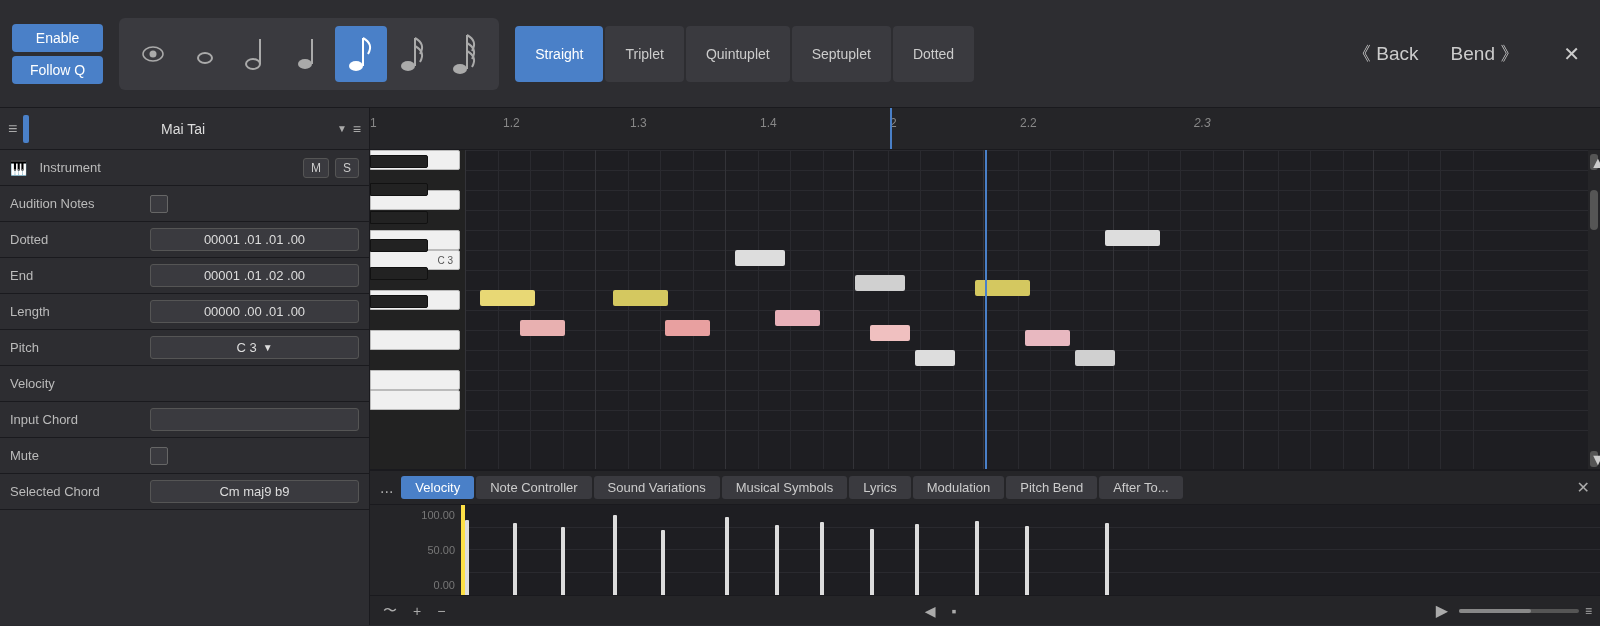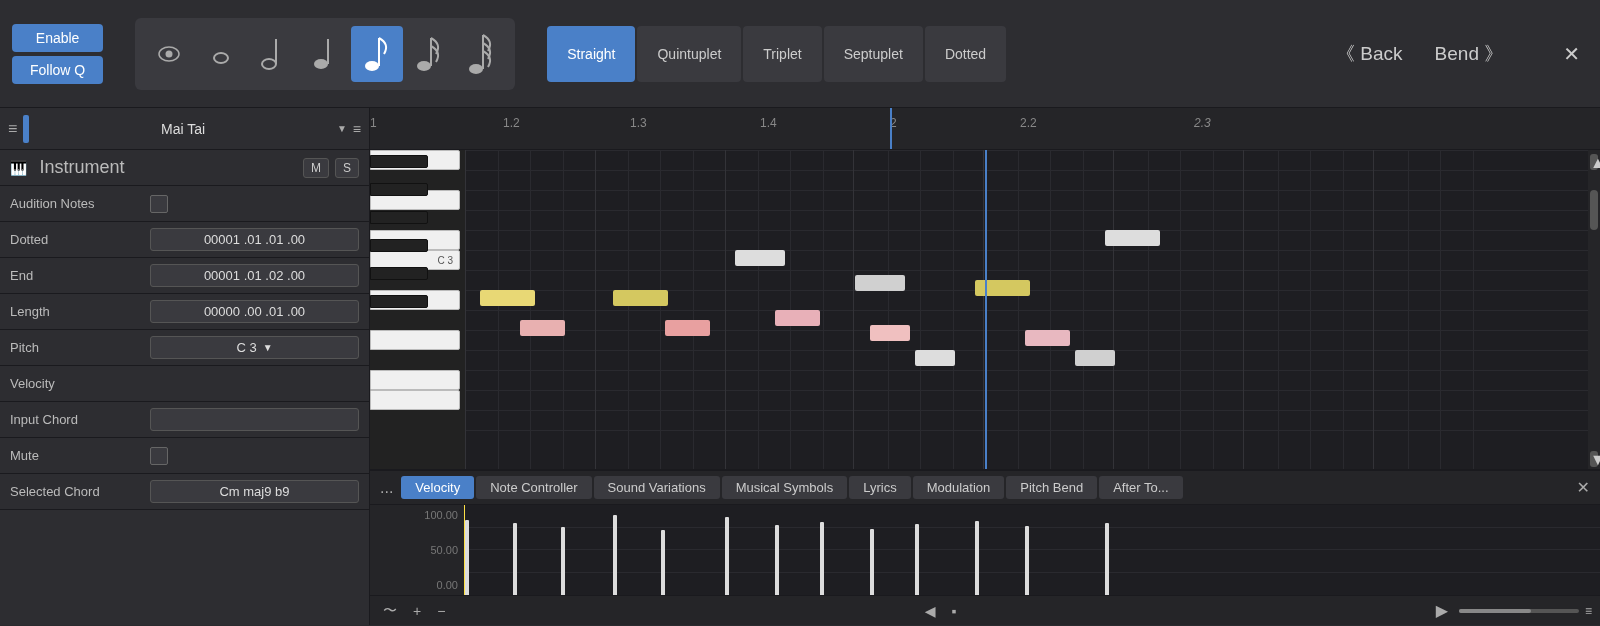--- a/index.html
+++ b/index.html
@@ -14,21 +14,21 @@
     }
 
     
     .top-toolbar {
       display: flex;
       align-items: center;
       height: 108px;
       background: #2d2d31;
       border-bottom: 1px solid #1a1a1e;
       padding: 0 12px;
-      gap: 24px;
+      gap: 8px;
       justify-content: flex-end;
     }
     .enable-group {
       display: flex;
       flex-direction: column;
       gap: 4px;
       margin-right: 8px;
     }
     .btn-blue {
       background: #4a80c8;
@@ -158,21 +158,21 @@
 
     .instrument-row {
       display: flex;
       align-items: center;
       height: 36px;
       padding: 0 10px;
       border-bottom: 1px solid #1a1a1e;
       gap: 6px;
     }
     .row-label {
-      font-size: 18px;
+      font-size: 13px;
       color: #bbb;
       flex: 1;
     }
     .mute-solo-btn {
       background: #3a3a3f;
       border: 1px solid #555;
       color: #ccc;
       font-size: 12px;
       cursor: pointer;
       padding: 2px 7px;
@@ -408,21 +408,21 @@
     .velocity-area {
       flex: 1;
       display: flex;
       position: relative;
       background: #1e1e22;
     }
     .velocity-labels {
       width: 95px;
       flex-shrink: 0;
       background: #252528;
-      border-right: 1px solid #fde047;
+      border-right: 4px solid #fde047;
       position: relative;
       display: flex;
       flex-direction: column;
       justify-content: space-between;
       padding: 4px 6px;
     }
     .velocity-label-val {
       font-size: 11px;
       color: #777;
       text-align: right;
@@ -549,22 +549,22 @@
         <line x1="17" y1="40" x2="17" y2="6" stroke="#aaa" stroke-width="2"></line>
         <path d="M17 6 Q28 12 22 22" stroke="#aaa" stroke-width="2" fill="none"></path>
         <path d="M17 14 Q28 20 22 30" stroke="#aaa" stroke-width="2" fill="none"></path>
         <path d="M17 22 Q28 28 22 38" stroke="#aaa" stroke-width="2" fill="none"></path>
       </svg>
     </button>
   </div>
 
   <div class="duration-group">
     <button class="dur-btn active">Straight</button>
+    <button class="dur-btn">Triplet</button>
     <button class="dur-btn">Quintuplet</button>
-    <button class="dur-btn">Triplet</button>
     <button class="dur-btn">Septuplet</button>
     <button class="dur-btn">Dotted</button>
   </div>
 
   <div class="spacer"></div>
 
   <div class="nav-group">
     <button class="nav-btn">
       <span>《</span> <span>Back</span>
     </button>

